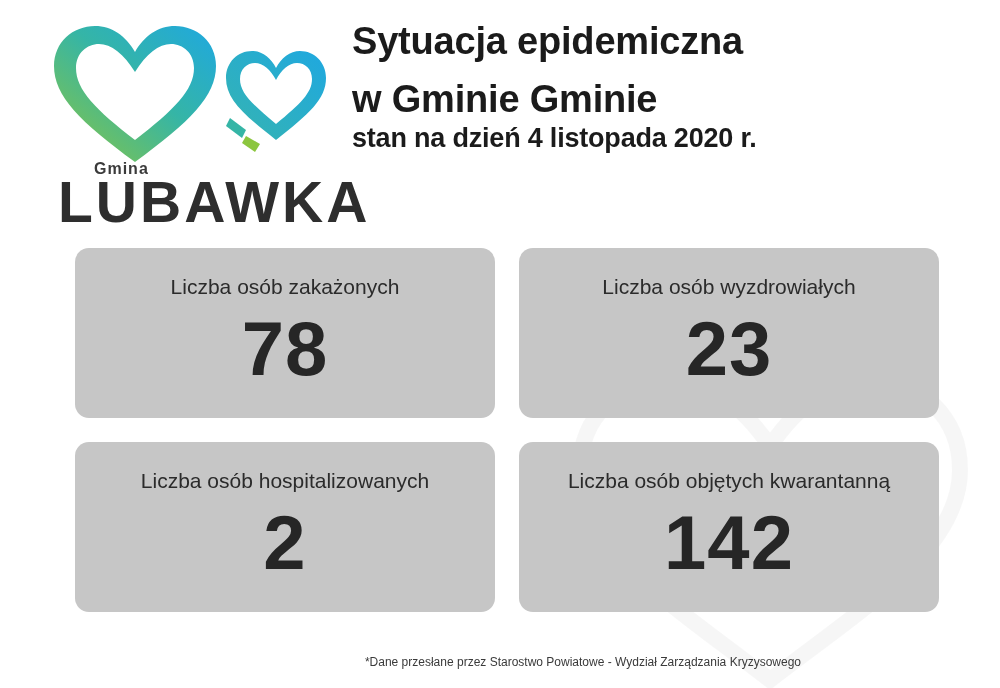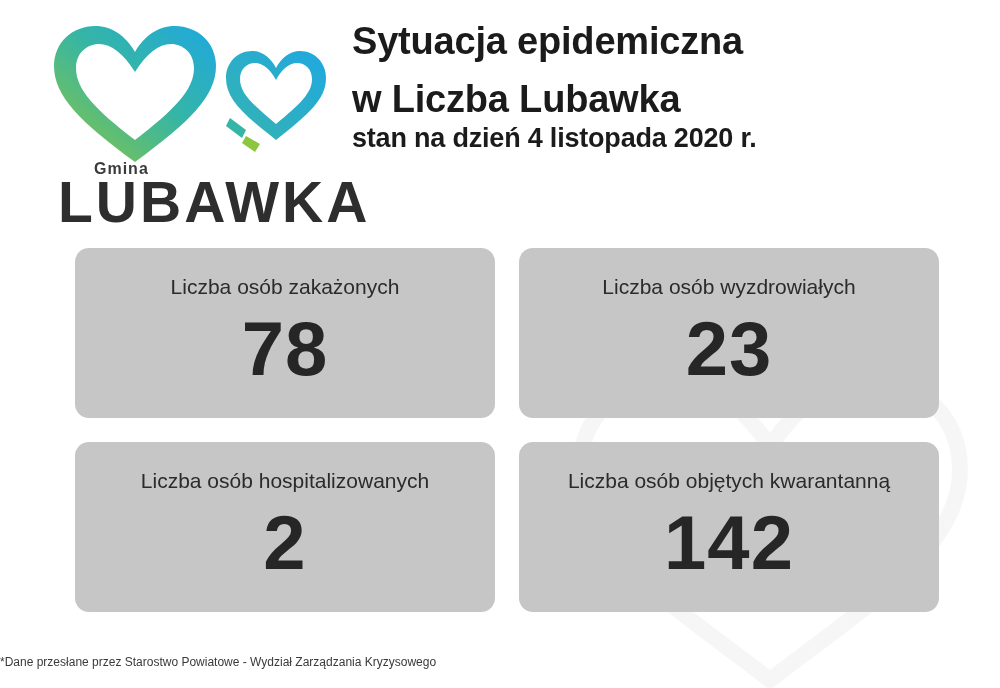--- a/index.html
+++ b/index.html
@@ -138,21 +138,21 @@
     margin-top: 12px;
     letter-spacing: 1px;
   }
 
   
   .footer {
     position: absolute;
     left: 0;
     top: 655px;
     width: 801px;
-    text-align: left;
+    text-align: right;
     font-size: 12px;
     color: #3a3a3a;
   }
 </style>
 </head>
 <body>
 
 <div class="page">
 
   <div class="watermark">
@@ -188,21 +188,21 @@
       </svg>
     </div>
 
     <div class="logo-wordmark">
       <div class="logo-sub">Gmina</div>
       <div class="logo-name">LUBAWKA</div>
     </div>
 
     <div class="titles">
       <div class="title-1">Sytuacja epidemiczna</div>
-      <div class="title-2">w Liczba Lubawka</div>
+      <div class="title-2">w Gminie Gminie</div>
       <div class="title-3">stan na dzień 4 listopada 2020 r.</div>
     </div>
   </div>
 
   <div class="cards">
 
     <div class="card">
       <div class="card-label">Liczba osób zakażonych</div>
       <div class="card-value">78</div>
     </div>

